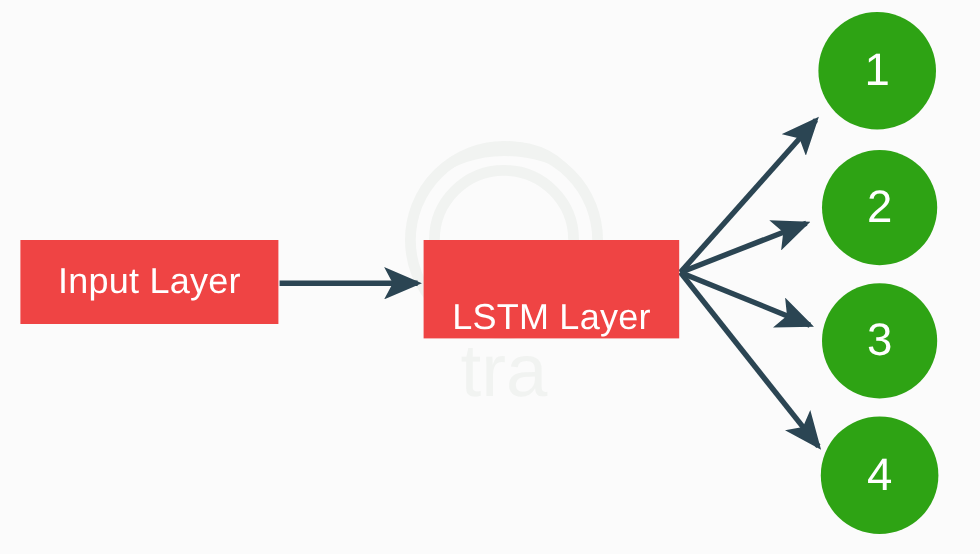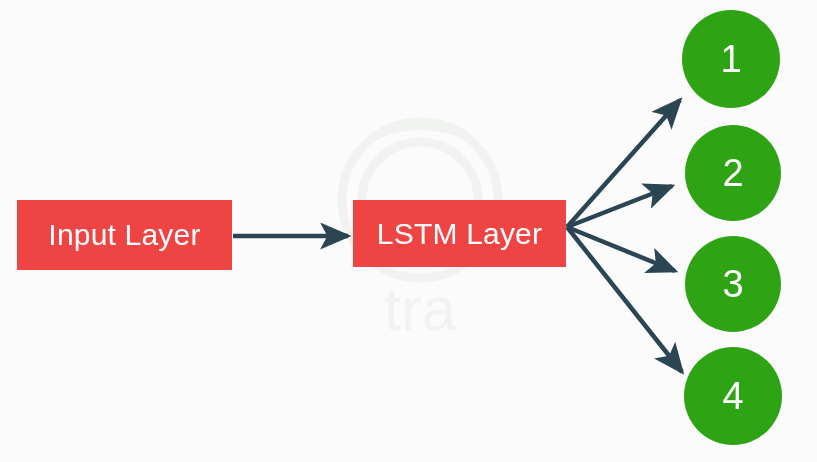--- a/index.html
+++ b/index.html
@@ -45,21 +45,22 @@
   #node-input-layer {
     left: 17px;
     top: 200px;
     width: 215px;
     height: 70px;
   }
   #node-lstm-layer {
     left: 353px;
     top: 200px;
     width: 213px;
-    height: 67px;
+    height: 82px;
+    align-items: flex-end;
   }
   .node-circle {
     position: absolute;
     border-radius: 50%;
     background: #2ea314;
     color: #ffffff;
     display: flex;
     align-items: center;
     justify-content: center;
     font-size: 38px;

